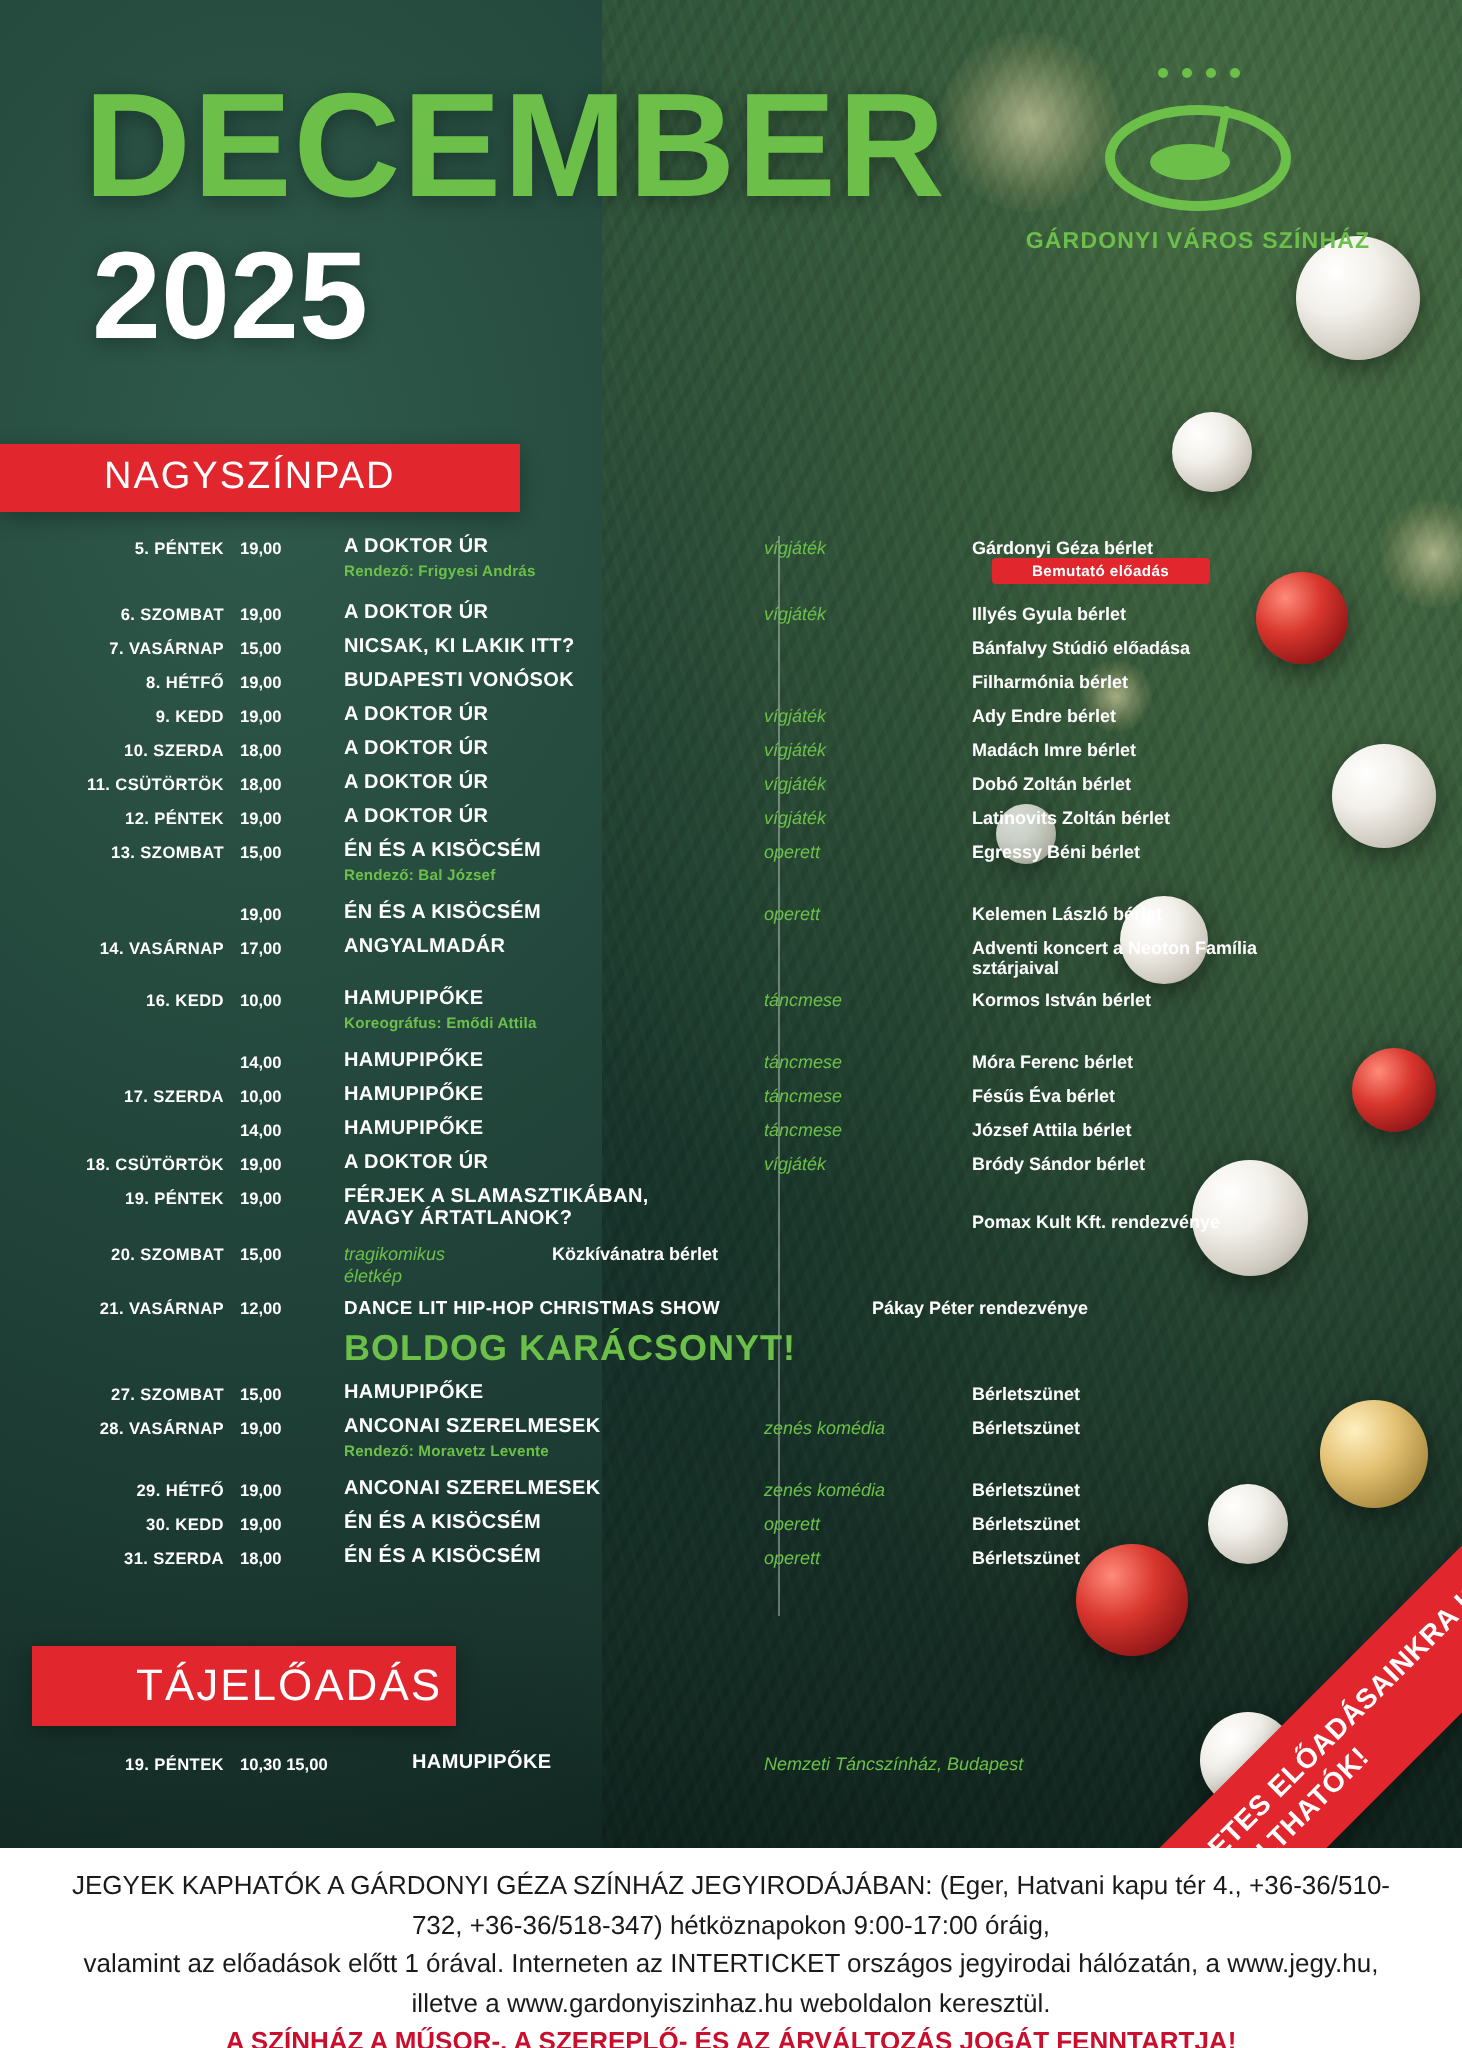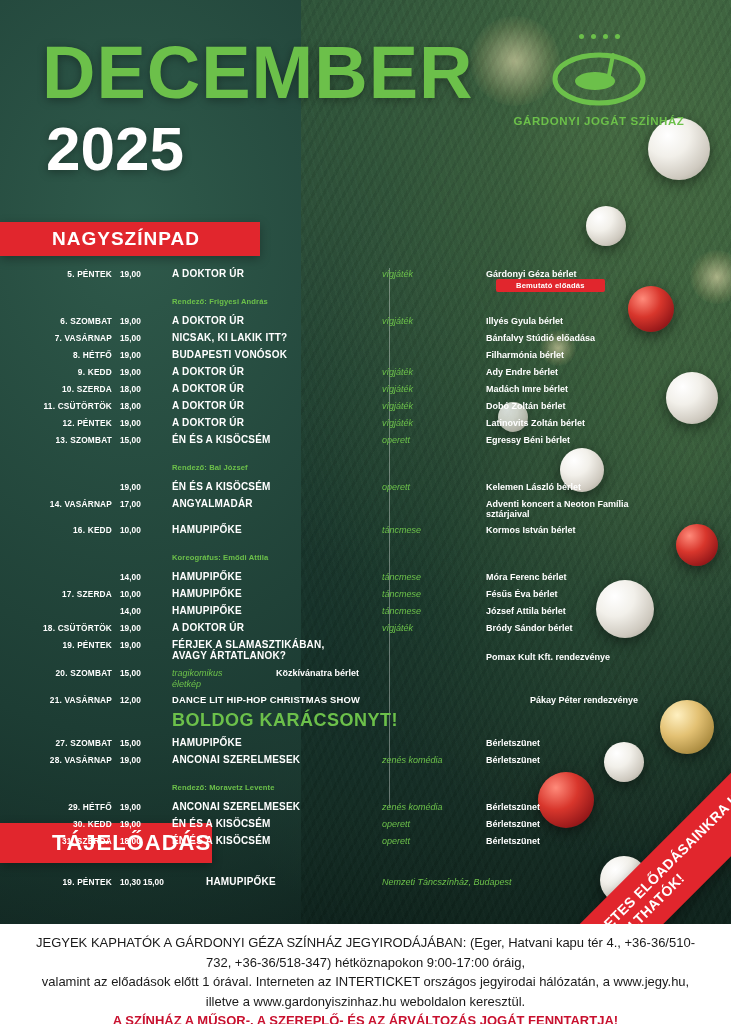--- a/index.html
+++ b/index.html
@@ -74,27 +74,27 @@
   .logo .mark svg { display:block; }
   .logo .name {
     margin-top: 8px; font-size: 11.5px; font-weight: 700; letter-spacing: 0.6px;
     color: #6cc04a;
   }
 
   
   .banner {
     position: absolute; left: 0;
     background: #e1262d;
-    color: #fff; font-weight: 700; letter-spacing: 1px;
+    color: #fff; font-weight: 400; letter-spacing: 1px;
     display: flex; align-items: center;
     padding-left: 52px;
     box-shadow: 0 3px 10px rgba(0,0,0,0.3);
   }
   .banner.nagy { top: 222px; width: 260px; height: 34px; font-size: 19px; }
-  .banner.taj  { top: 823px; width: 212px; height: 40px; font-size: 22px; }
+  .banner.taj  { top: 823px; width: 212px; height: 40px; font-size: 22px; margin-left: 16px; }
 
   
   .sched {
     position: absolute; left: 42px; top: 268px; width: 620px;
     font-size: 9.5px;
   }
   .row { display: flex; align-items: flex-start; min-height: 12px; }
   .row .c-day {
     width: 78px; text-align: right; padding-right: 8px;
     font-weight: 700; font-size: 8.3px; letter-spacing: 0.2px; color: #ffffff;
@@ -109,21 +109,21 @@
   }
   .row .c-genre {
     width: 92px; font-style: italic; font-size: 9px; color: #6cc04a; padding-top: 1px;
   }
   .row .c-sep { width: 12px; }
   .row .c-pass {
     flex: 1; font-weight: 700; font-size: 9px; color: #fff; padding-top: 1px;
   }
   .subnote {
     font-size: 7.6px; font-weight: 700; color: #6cc04a; letter-spacing: 0.1px;
-    margin-top: 18px;
+    margin-top: 2px;
   }
   .subnote.dim { color: #9fc39a; font-weight: 400; font-style: italic; }
   .rowgap { height: 9px; }
   .rowgap.s { height: 5px; }
   .divider {
     position: absolute; left: 389px; top: 268px; width: 1px; height: 540px;
     background: rgba(255,255,255,0.35);
   }
   .premier {
     display: inline-block; background: #e1262d; color: #fff;
@@ -212,21 +212,21 @@
         <i></i>
         <i></i>
       </div>
     <div class="mark">
       <svg width="96" height="62" viewBox="0 0 96 62">
         <ellipse cx="48" cy="34" rx="44" ry="24" fill="none" stroke="#6cc04a" stroke-width="5"></ellipse>
         <ellipse cx="44" cy="36" rx="20" ry="9" fill="#6cc04a"></ellipse>
         <path d="M62 10 L58 30" stroke="#6cc04a" stroke-width="4" stroke-linecap="round"></path>
       </svg>
     </div>
-    <div class="name">GÁRDONYI JOGÁT SZÍNHÁZ</div>
+    <div class="name">GÁRDONYI VÁROS SZÍNHÁZ</div>
   </div>
 
   <div class="banner nagy">NAGYSZÍNPAD</div>
   <div class="banner taj">TÁJELŐADÁS</div>
 
   <div class="divider"></div>
 
   <div class="sched">
 
     <div class="row">
@@ -427,21 +427,21 @@
         <div class="c-genre">életkép</div>
       </div>
       <div class="c-sep"></div>
       <div class="c-pass">Közkívánatra bérlet</div>
     </div>
     <div class="rowgap s"></div>
 
     <div class="row">
       <div class="c-day">21. VASÁRNAP</div>
       <div class="c-time">12,00</div>
-      <div class="c-title" style="width:358px; font-size:9.4px;">DANCE LIT HIP-HOP CHRISTMAS SHOW</div>
+      <div class="c-title" style="width:264px; font-size:9.4px;">DANCE LIT HIP-HOP CHRISTMAS SHOW</div>
       <div class="c-pass">Pákay Péter rendezvénye</div>
     </div>
 
     <div class="xmas">BOLDOG KARÁCSONYT!</div>
 
     <div class="row">
       <div class="c-day">27. SZOMBAT</div>
       <div class="c-time">15,00</div>
       <div class="c-title">HAMUPIPŐKE</div>
       <div class="c-genre"></div>

